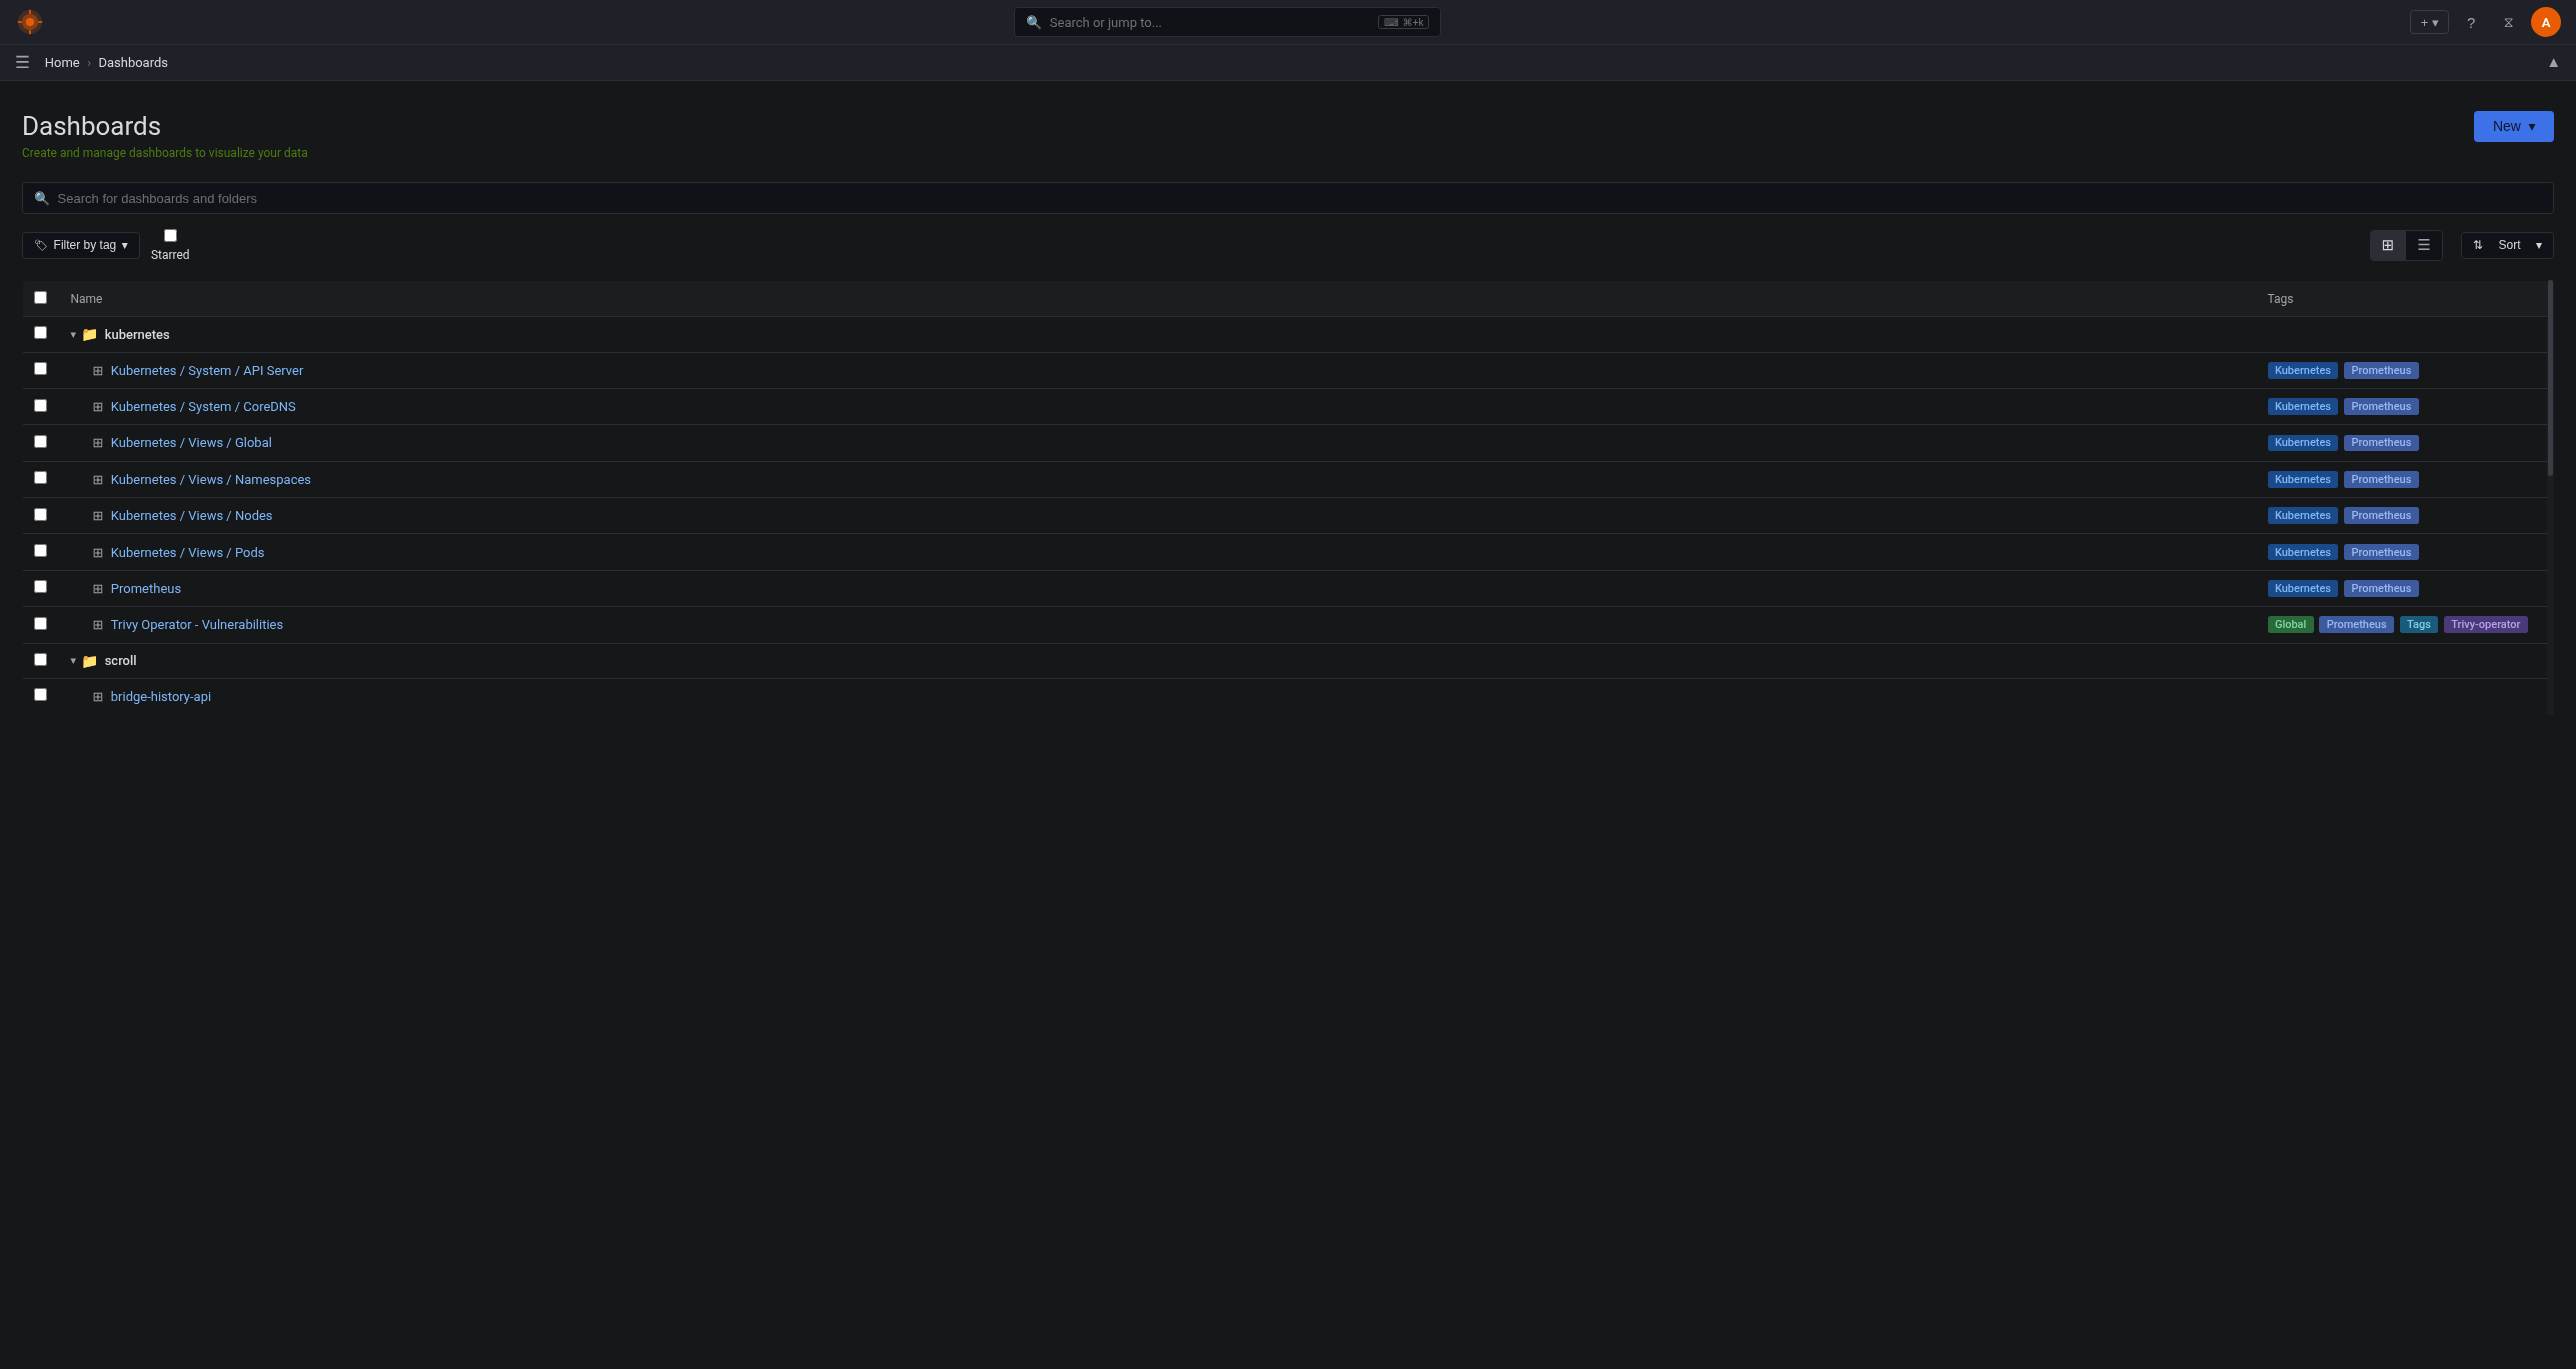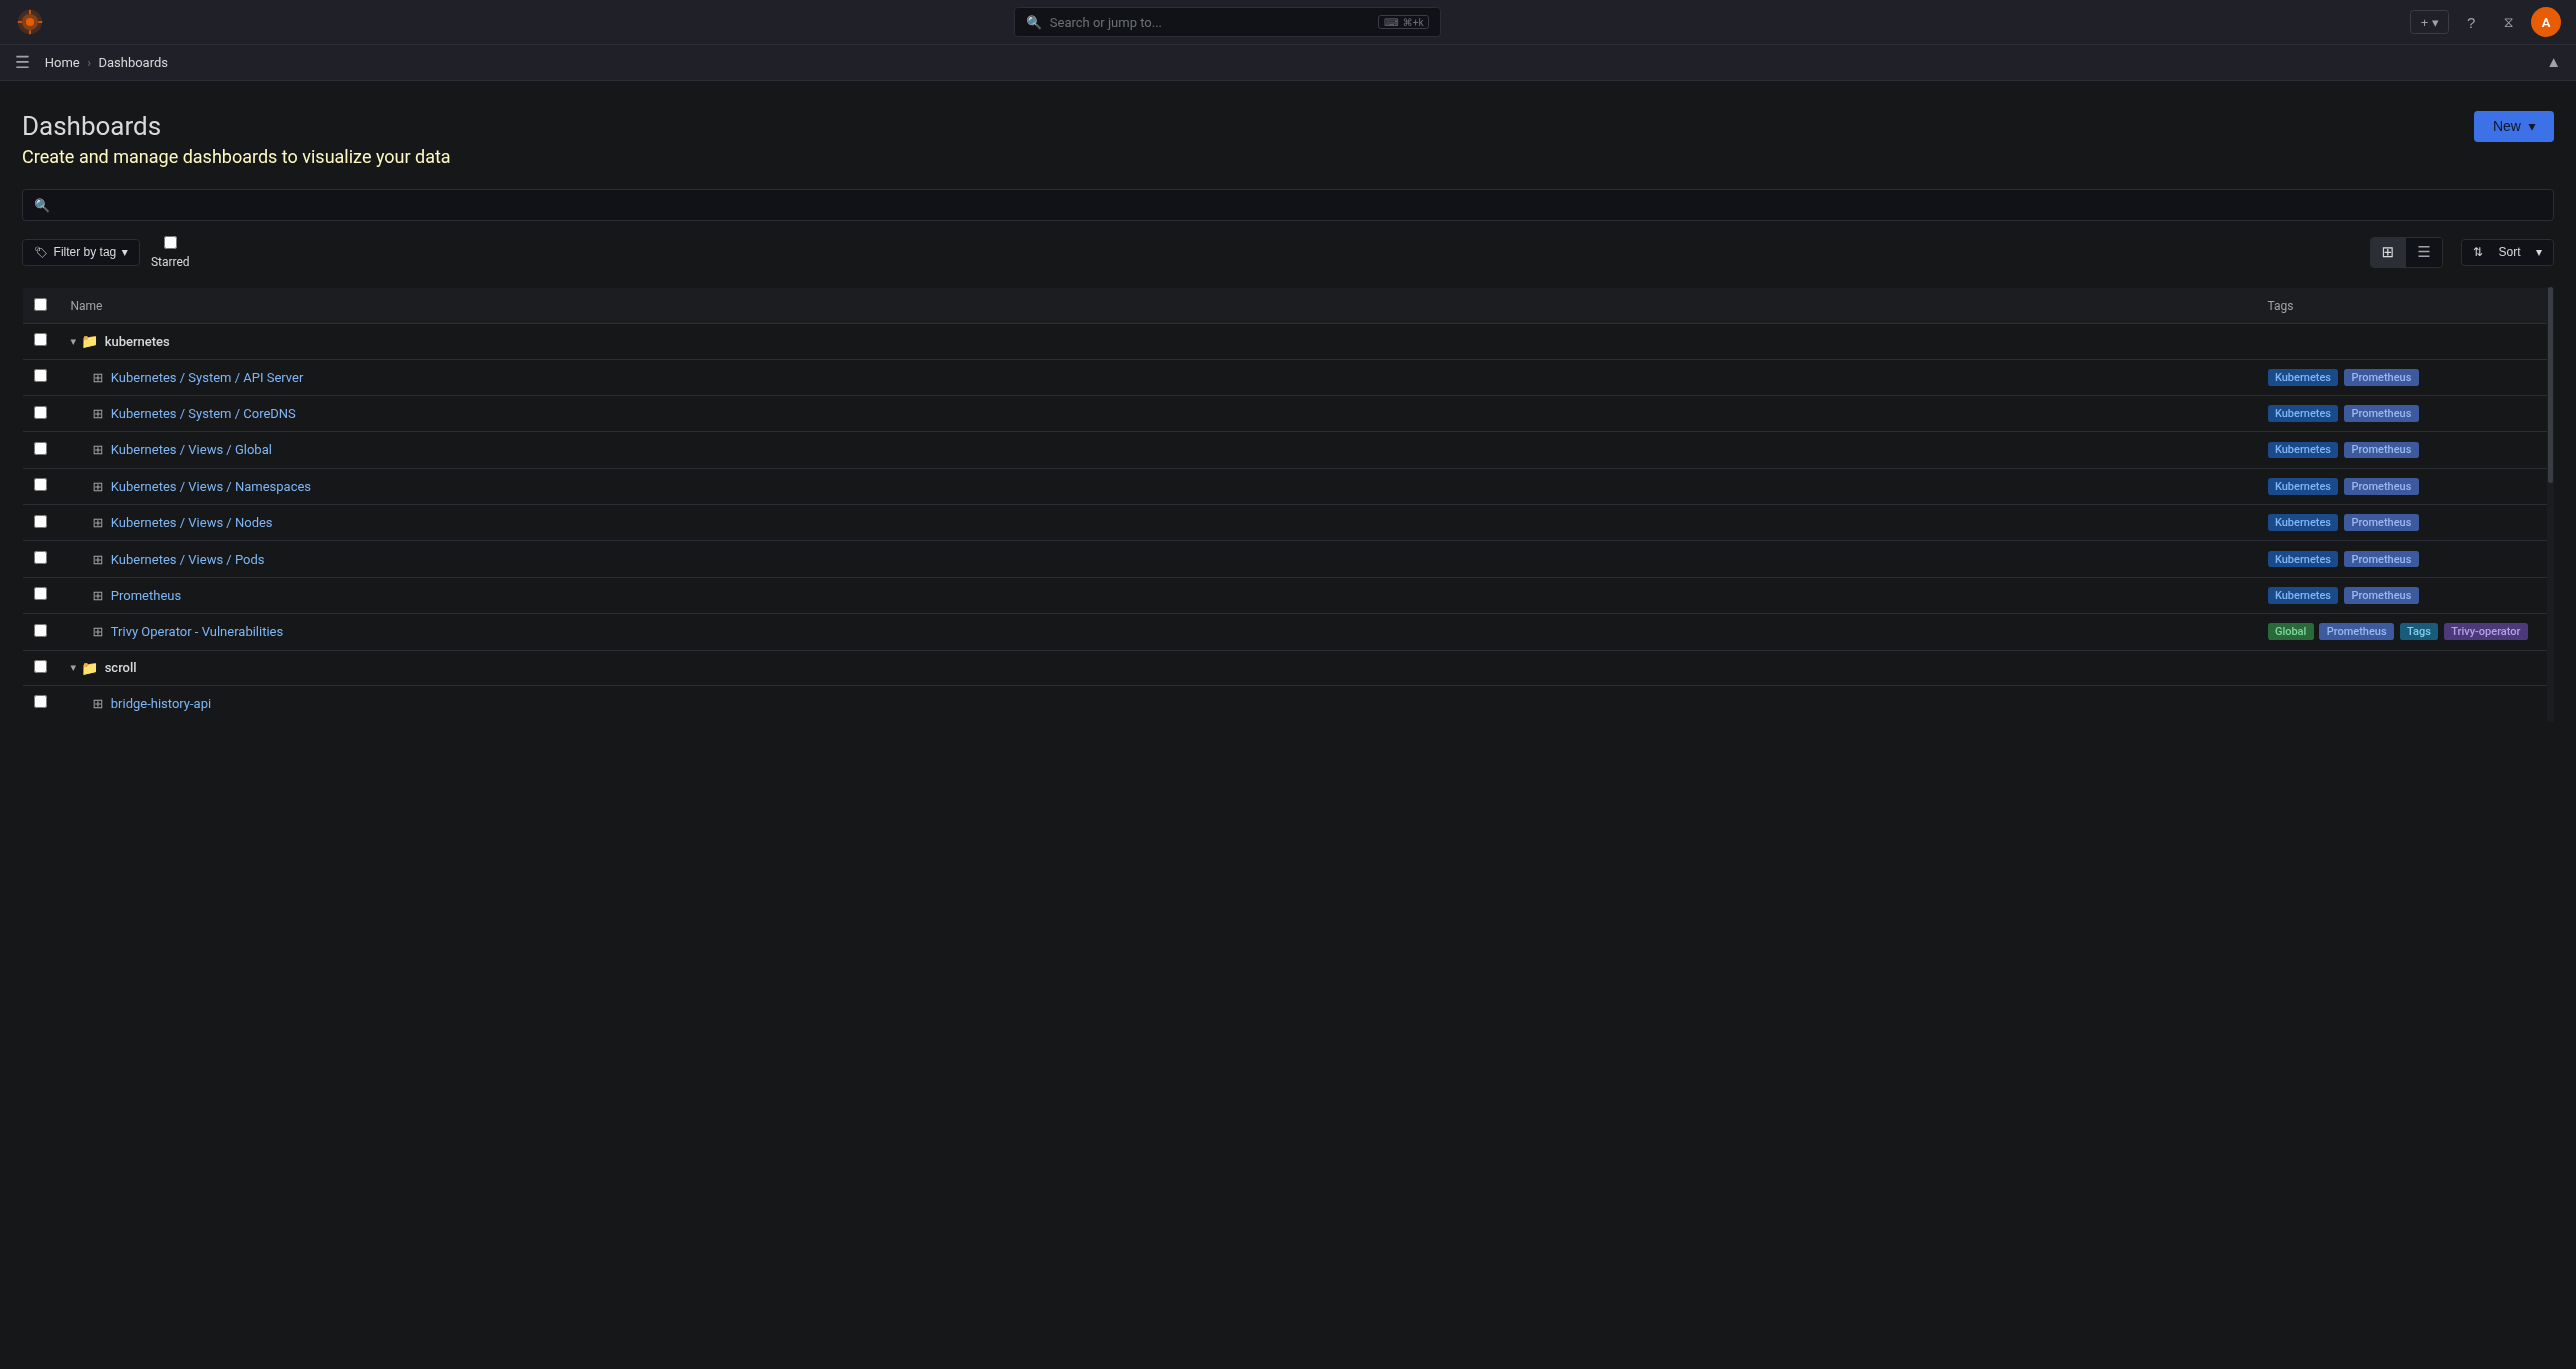--- a/index.html
+++ b/index.html
@@ -133,22 +133,22 @@
       justify-content: space-between;
       margin-bottom: 22px;
     }
     .page-title {
       font-size: 26px;
       font-weight: 400;
       color: #d8d9da;
       margin-bottom: 5.6px;
     }
     .page-subtitle {
-      font-size: 18px;
-      color: #fef9c3;
+      font-size: 12px;
+      color: #4d7c0f;
     }
     .new-button {
       background: #3d71e8;
       color: #0f172a;
       border: none;
       border-radius: 3.7px;
       padding: 7.4px 18.6px;
       font-size: 14px;
       cursor: pointer;
       display: flex;
@@ -425,20 +425,21 @@
       <p class="page-subtitle">Create and manage dashboards to visualize your data</p>
     </div>
     <button class="new-button">
       <span>New</span>
       <span>▾</span>
     </button>
   </div>
 
   <div class="dashboard-search">
     <span style="color:#6c7075;">🔍</span>
+    <input type="text" placeholder="Search for dashboards and folders" style="">
   </div>
 
   <div class="filters-row">
     <button class="filter-tag-btn">
       <span style="font-size:11px;">🏷</span>
       <span>Filter by tag</span>
       <span>▾</span>
     </button>
     <label class="starred-checkbox">
       <input type="checkbox" style="">

